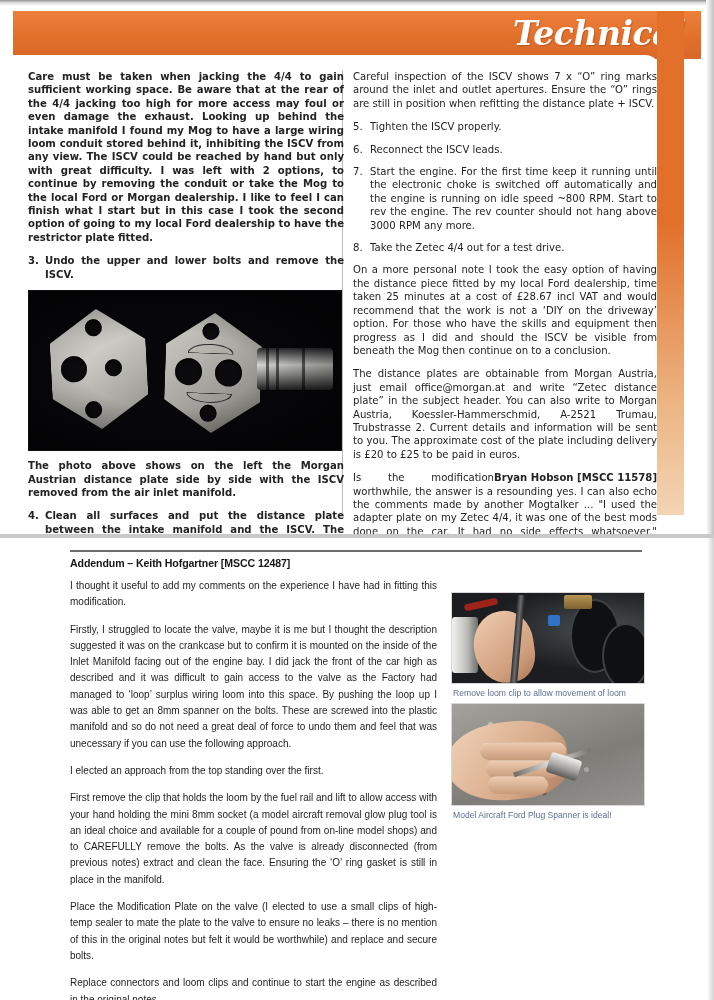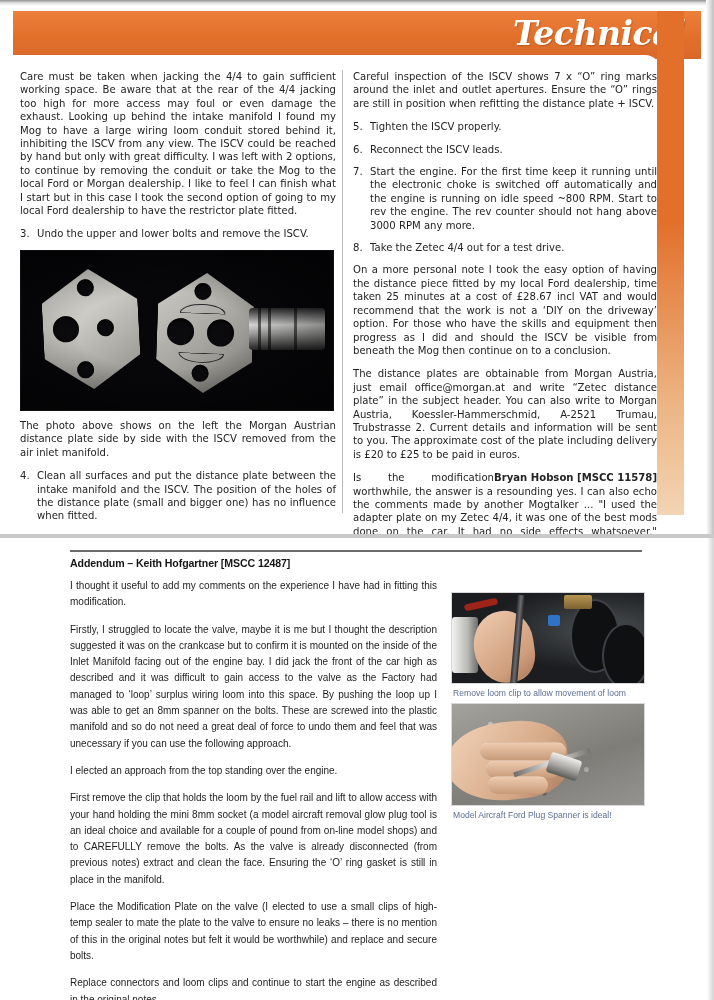--- a/index.html
+++ b/index.html
@@ -75,21 +75,21 @@
     position: absolute;
     left: 20px; top: 70px;
     width: 637px;
     height: 448px;
   }
   .col {
     position: absolute;
     top: 0;
     width: 316px;
   }
-  .col-left  { left: 0; }
+  .col-left  { left: 8px; font-weight: bold; }
   .col-right { left: 321px; padding-left: 12px; width: 304px; }
   .col-divider {
     position: absolute;
     left: 322px; top: 0;
     width: 1px; height: 443px;
     background: #b9b9b9;
   }
 
   .body-p {
     font-family: "DejaVu Sans", sans-serif;
@@ -429,21 +429,21 @@
   <div class="scan-bottom">
     <div class="edge-right"></div>
   </div>
 
   <div class="rule"></div>
   <div class="add-head">Addendum – Keith Hofgartner [MSCC 12487]</div>
 
   <div class="add-body">
     <p class="add-p">I thought it useful to add my comments on the experience I have had in fitting this modification.</p>
     <p class="add-p">Firstly, I struggled to locate the valve, maybe it is me but I thought the description suggested it was on the crankcase but to confirm it is mounted on the inside of the Inlet Manifold facing out of the engine bay. I did jack the front of the car high as described and it was difficult to gain access to the valve as the Factory had managed to ‘loop’ surplus wiring loom into this space. By pushing the loop up I was able to get an 8mm spanner on the bolts. These are screwed into the plastic manifold and so do not need a great deal of force to undo them and feel that was unecessary if you can use the following approach.</p>
-    <p class="add-p">I elected an approach from the top standing over the engine.</p>
+    <p class="add-p">I elected an approach from the top standing over the first.</p>
     <p class="add-p">First remove the clip that holds the loom by the fuel rail and lift to allow access with your hand holding the mini 8mm socket (a model aircraft removal glow plug tool is an ideal choice and available for a couple of pound from on-line model shops) and to CAREFULLY remove the bolts. As the valve is already disconnected (from previous notes) extract and clean the face. Ensuring the ‘O’ ring gasket is still in place in the manifold.</p>
     <p class="add-p">Place the Modification Plate on the valve (I elected to use a small clips of high-temp sealer to mate the plate to the valve to ensure no leaks – there is no mention of this in the original notes but felt it would be worthwhile) and replace and secure bolts.</p>
     <p class="add-p">Replace connectors and loom clips and continue to start the engine as described in the original notes.</p>
   </div>
 
   <div class="photo-col">
 
     <div class="ph-wrap">
       <div class="ph ph1">
         <div class="bg"></div>

